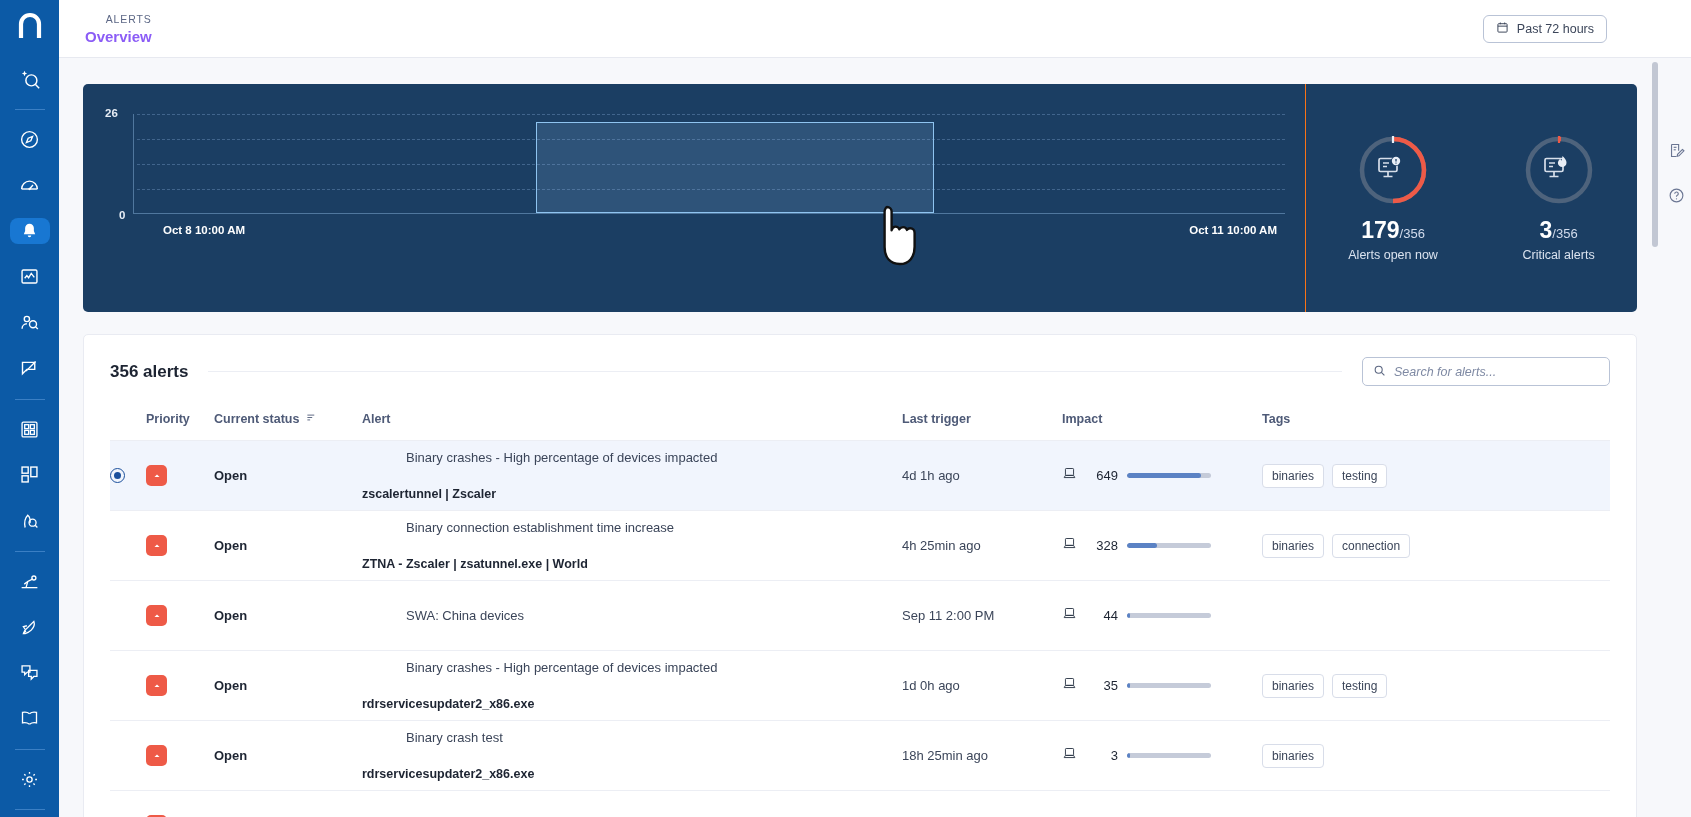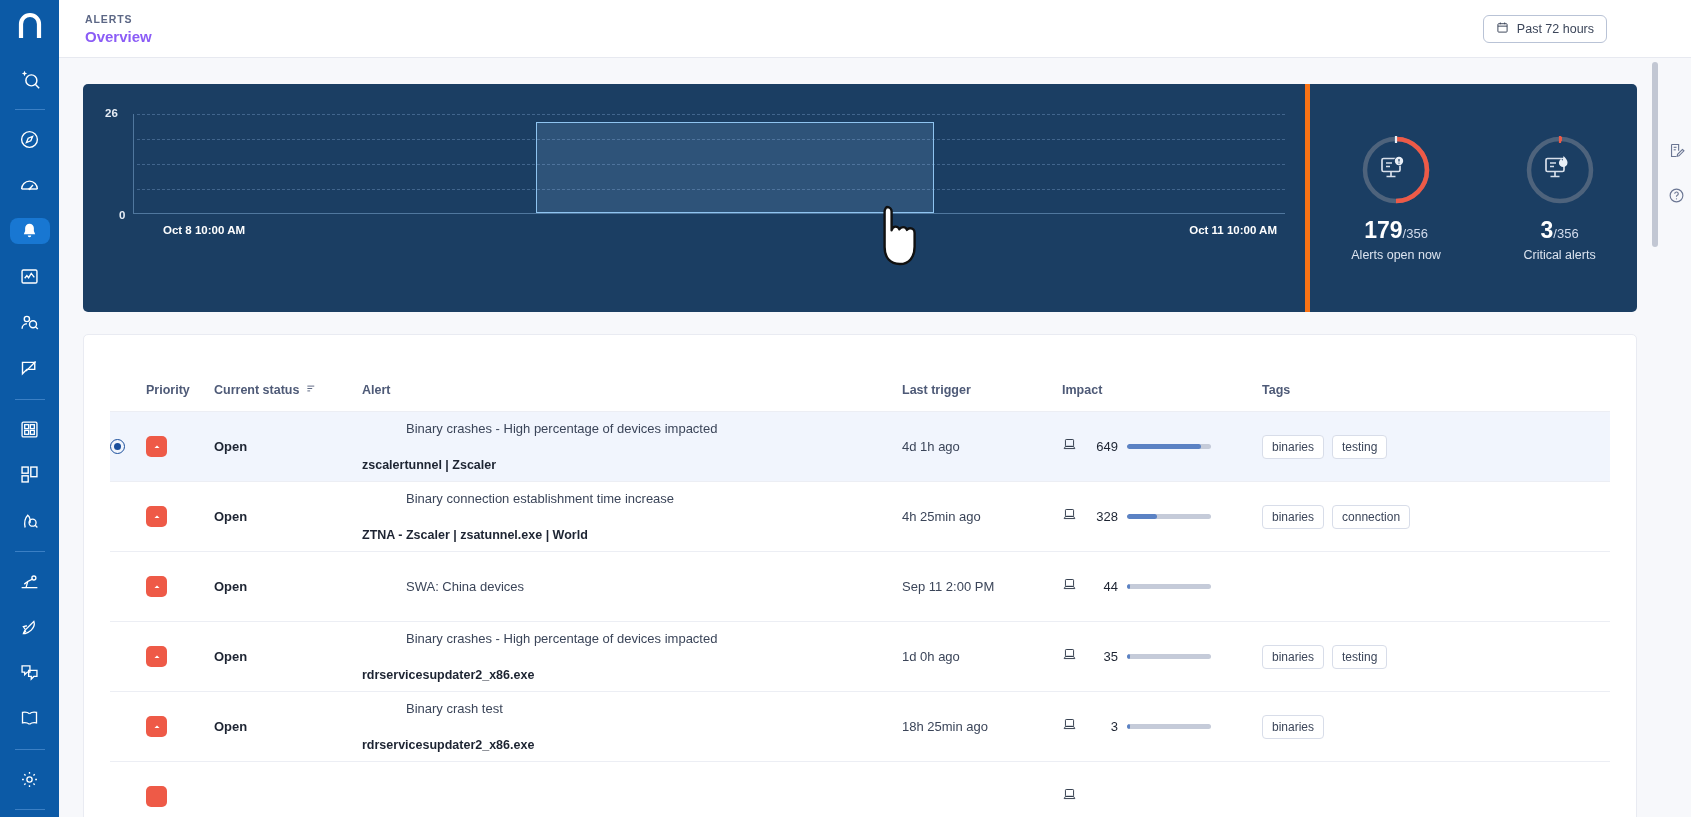--- a/index.html
+++ b/index.html
@@ -34,41 +34,42 @@
     display: flex; flex-direction: column; position: relative;
     overflow: hidden;
   }
   .topbar {
     height: 58px; background: #ffffff; border-bottom: 1px solid #e7e9f0;
     display: flex; align-items: center; justify-content: space-between;
     padding: 0 22px 0 26px; flex: 0 0 58px;
   }
   .crumbs { display: flex; flex-direction: column; justify-content: center; }
   .crumb-top {
-    font-size: 10.5px; letter-spacing: .9px; color: #5c6785; font-weight: 700;
+    font-size: 10.5px; letter-spacing: .9px; color: #5c6785; font-weight: 400;
     margin-bottom: 3px;
+    text-align: right;
   }
   .crumb-title { font-size: 15px; color: #8b5cf6; font-weight: 700; }
   .range-btn {
     display: inline-flex; align-items: center; gap: 8px;
     border: 1px solid #b9c3d6; border-radius: 6px; background: #fff;
     height: 28px; padding: 0 12px; font-size: 12.5px; color: #3b4559;
     cursor: pointer; margin-right: 62px;
   }
 
   .scrollwrap { flex: 1; position: relative; overflow: hidden; padding: 0 24px; }
 
   
   .chart-card {
     margin-top: 26px; height: 228px; display: flex;
     border-radius: 5px; overflow: hidden;
     width: 1554px;
   }
   .chart-left { flex: 1; background: #1b3e63; position: relative; padding: 16px 20px 0 24px; }
-  .chart-right { width: 332px; background: #1b3e63; border-left: 5px solid #f97316;
+  .chart-right { width: 332px; background: #1b3e63; border-left: 1px solid #f97316;
     display: flex; align-items: center; justify-content: space-around; }
 
   .chart-head { display: flex; align-items: center; gap: 16px; }
   .chart-title { color: #fff; font-size: 16.5px; font-weight: 700; white-space: nowrap; }
   .chart-rule { flex: 1; height: 1px; background: #36608c; }
 
   .plot { position: relative; margin-top: 14px; height: 100px; margin-left: 30px; }
   .ytop { position: absolute; left: -32px; top: -7px; color: #e7edf5; font-size: 11.5px; font-weight: 700; }
   .ybot { position: absolute; left: -18px; bottom: -7px; color: #e7edf5; font-size: 11.5px; font-weight: 700; }
   .axis-v { position: absolute; left: -4px; top: 0; bottom: 0; width: 1px; background: #50779e; }
@@ -714,20 +715,33 @@
                 </g>
               </svg>
             </div>
             <div class="gauge-num"><em style="font-style:normal">3</em><span>/356</span></div>
             <div class="gauge-cap">Critical alerts</div>
           </div>
         </div>
       </section>
 
       <section class="table-card">
+        <div class="tc-head">
+          <div class="tc-title">356 alerts</div>
+          <div class="tc-rule"></div>
+          <div class="search">
+            <span>
+              <svg width="13" height="13" viewBox="0 0 24 24" fill="none" stroke="#5b6681" stroke-width="2">
+                <circle cx="10.5" cy="10.5" r="6.5"></circle>
+                  <line x1="15.5" y1="15.5" x2="21" y2="21"></line>
+              </svg>
+            </span>
+            <input type="text" placeholder="Search for alerts..." style="">
+          </div>
+        </div>
 
         <table>
           <thead>
             <tr>
               <th class="col-sel"></th>
               <th class="col-pri">
                 <div class="th-inner">
                     <span>Priority</span>
                   </div>
               </th>

